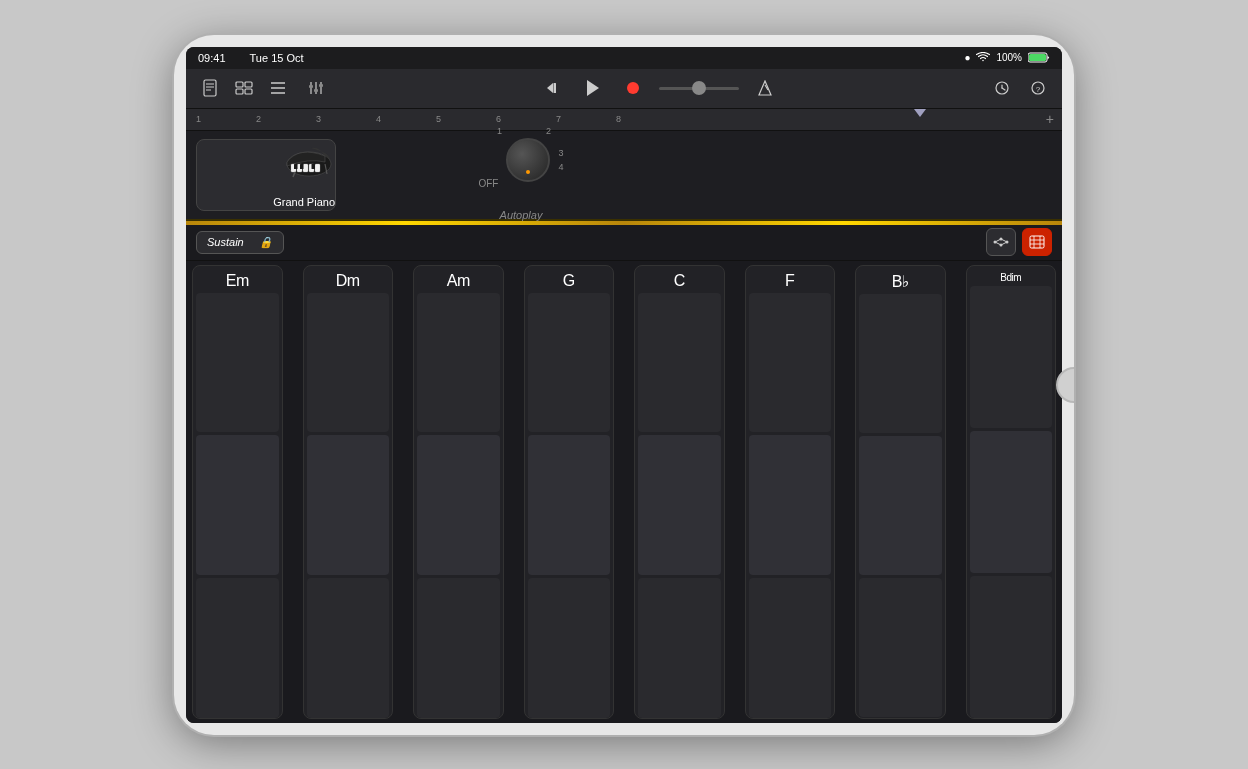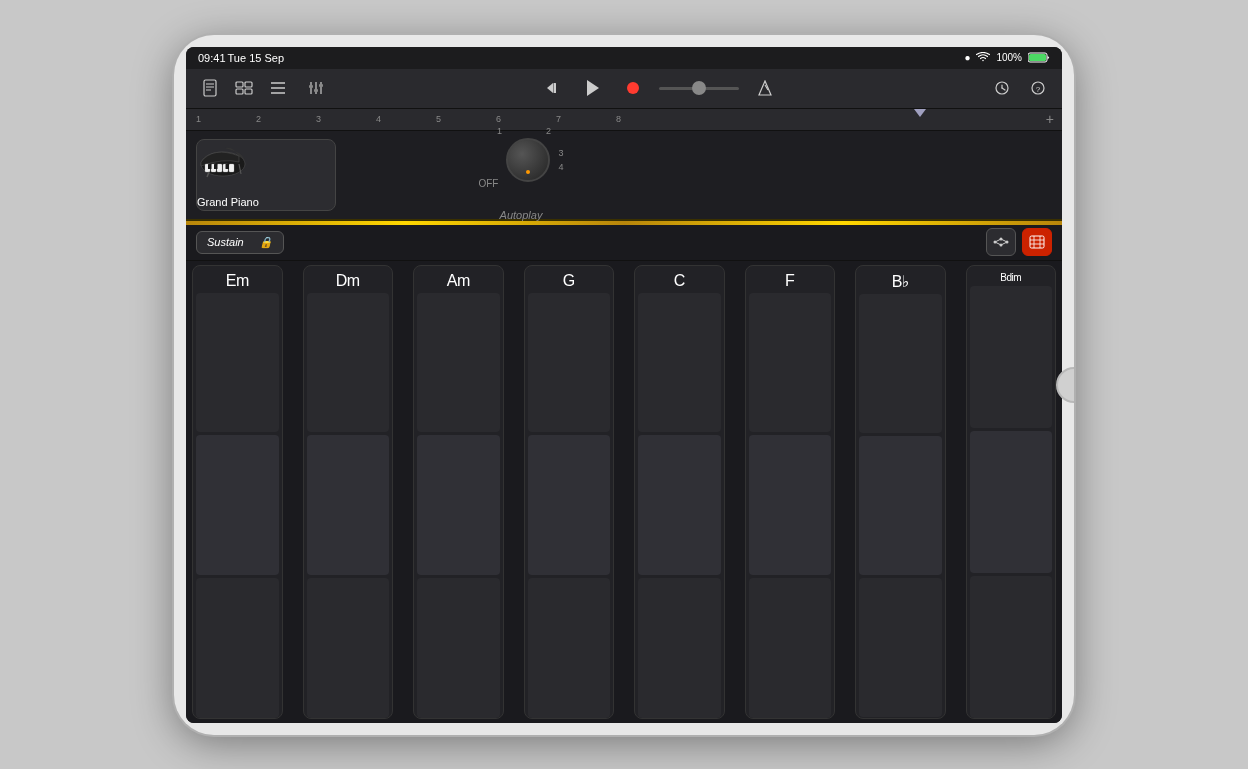--- a/index.html
+++ b/index.html
@@ -56,21 +56,21 @@
       font-size: 11px;
       padding: 4px 12px;
       display: flex;
       align-items: center;
       justify-content: space-between;
       height: 22px;
     }
 
     .status-left {
       display: flex;
-      gap: 2px;
+      gap: 24px;
       align-items: center;
     }
 
     .status-right {
       display: flex;
       gap: 6px;
       align-items: center;
       font-size: 10px;
     }
 
@@ -221,21 +221,21 @@
     }
 
     .instrument-card {
       background: #2c2c30;
       border: 1px solid #444;
       border-radius: 8px;
       width: 140px;
       height: 72px;
       display: flex;
       flex-direction: column;
-      align-items: flex-start;
+      align-items: flex-end;
       justify-content: center;
       gap: 18px;
       cursor: pointer;
     }
 
     .instrument-name {
       color: #fff;
       font-size: 11px;
       font-weight: 500;
     }
@@ -408,21 +408,21 @@
 
 <div class="ipad-frame">
 
   <div class="home-button"></div>
 
   <div class="ipad-screen">
 
     <div class="status-bar">
       <div class="status-left">
         <span>09:41</span>
-        <span>Tue 15 Sep</span>
+        <span>Tue 15 Oct</span>
       </div>
       <div class="status-right">
         <span>●</span>
         <span>
           <svg width="14" height="10" viewBox="0 0 14 10">
             <path d="M7 8.5 L7 8.5" stroke="#fff" stroke-width="1.5" stroke-linecap="round"></path>
             <path d="M4.5 6.5 Q7 4.5 9.5 6.5" stroke="#fff" stroke-width="1.2" fill="none" stroke-linecap="round"></path>
             <path d="M2.5 4.5 Q7 1 11.5 4.5" stroke="#fff" stroke-width="1.2" fill="none" stroke-linecap="round"></path>
             <path d="M0.5 2.5 Q7 -1.5 13.5 2.5" stroke="#fff" stroke-width="1.2" fill="none" stroke-linecap="round"></path>
           </svg>

